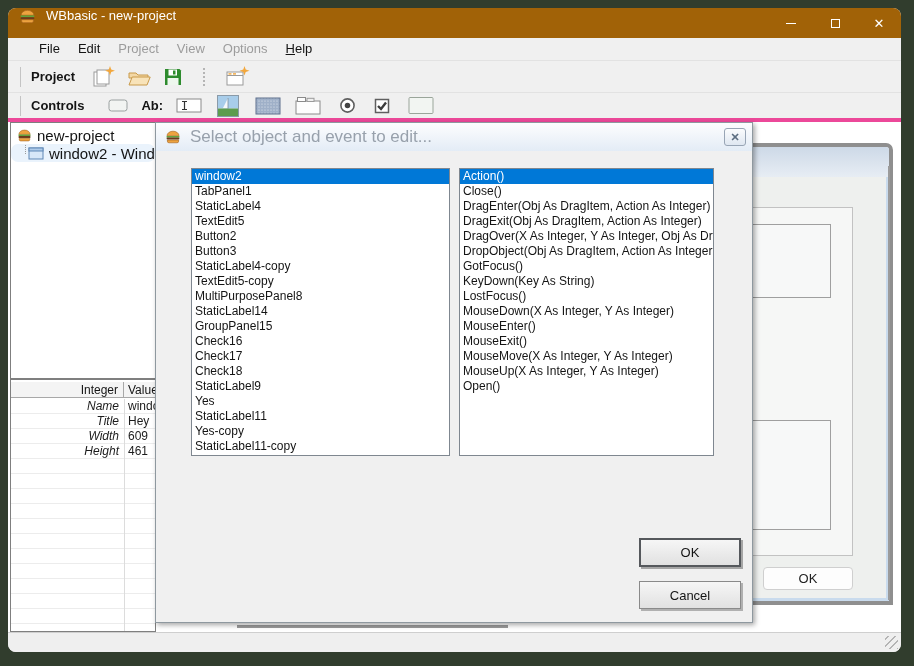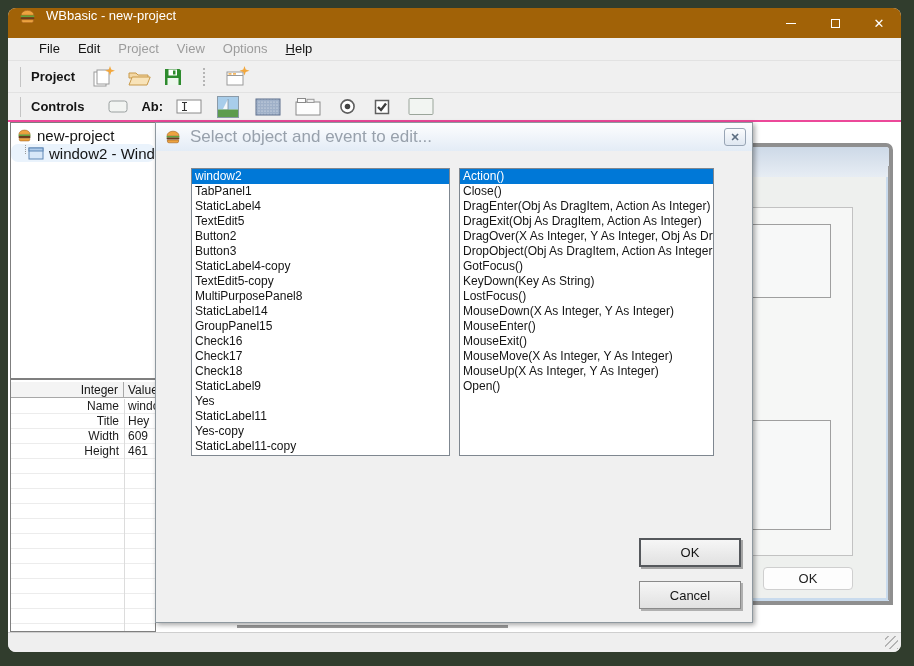--- a/index.html
+++ b/index.html
@@ -21,21 +21,21 @@
   .glyph-close { color:#fff; font-size:13px; line-height:1; }
 
   .menubar { position:absolute; left:0; top:30px; right:0; height:22px; background:#f0f0f0;
              display:flex; align-items:center; padding-left:22px; }
   .menu-item { font-size:13px; color:#141414; padding:0 9px; height:22px; line-height:22px; display:inline-block; }
   .menu-item.disabled { color:#9c9c9c; }
   .menu-item.ul-first::first-letter { text-decoration:underline; }
 
   .toolbar { position:absolute; left:0; right:0; background:#f0f0f0; display:flex; align-items:center; }
   .tb-project { top:52px; height:32px; border-top:1px solid #e2e2e2; }
-  .tb-controls { top:84px; height:30px; border-top:1px solid #e2e2e2; border-bottom:2px solid #ec4899; }
+  .tb-controls { top:84px; height:30px; border-top:1px solid #e2e2e2; border-bottom:4px solid #ec4899; }
   .tb-grip { width:1px; height:20px; border-left:1px solid #c4c4c4; margin-left:12px; margin-right:6px; }
   .tb-label { font-size:13px; font-weight:600; color:#141414; margin:0 10px 0 4px; }
   .tb-icon { display:flex; align-items:center; justify-content:center; margin:0 5px; }
   .tb-sep { border-left:2px dotted #b5b5b5; height:18px; margin:0 14px; }
   .ab-label { font-size:13px; font-weight:700; color:#141414; margin:0 8px; }
 
   
   .workspace { position:absolute; left:0; top:114px; right:0; height:510px; background:#ffffff; }
 
   .left-panel { position:absolute; left:2px; top:0; width:146px; height:510px; background:#fff;
@@ -50,21 +50,21 @@
   .tree-ico { margin-right:5px; flex:0 0 auto; }
 
   .propgrid { position:absolute; left:0; top:259px; right:0; bottom:0; background:#fff; overflow:hidden; }
   .prop-head { display:flex; height:16px; background:#f4f4f4; border-bottom:1px solid #a8a8a8; font-size:12px; color:#141414; }
   .prop-head .c1 { width:113px; text-align:right; padding-right:5px; border-right:1px solid #a8a8a8; line-height:16px; }
   .prop-head .c2 { flex:1; padding-left:4px; line-height:16px; white-space:nowrap; overflow:hidden; }
   .prop-body { position:absolute; left:0; top:17px; right:0; bottom:0;
                background:repeating-linear-gradient(to bottom,#ffffff 0 14px,#ececec 14px 15px); }
   .prop-vline { position:absolute; left:113px; top:0; bottom:0; width:1px; background:#dcdcdc; }
   .prop-row { display:flex; height:15px; font-size:12px; color:#1c1c1c; }
-  .prop-row .c1 { width:113px; text-align:right; padding-right:5px; line-height:15px; }
+  .prop-row .c1 { width:113px; text-align:right; padding-right:5px; line-height:15px;font-style:italic; }
   .prop-row .c2 { flex:1; padding-left:4px; line-height:15px; white-space:nowrap; overflow:hidden; }
 
   
   .designer { position:absolute; left:500px; top:21px; width:385px; height:462px;
               border:4px solid #8f8f8f; border-radius:7px 7px 0 0; background:#eef0ee; overflow:hidden; }
   .dz-title { position:absolute; left:0; top:0; right:0; height:30px;
               background:linear-gradient(180deg,#cdd9e7,#e7edf4); }
   .dz-frame { position:absolute; left:0; top:30px; right:0; bottom:0;
               border-right:3px solid #c9dbed; border-bottom:3px solid #c9dbed; }
   .dz-panel { position:absolute; left:0; top:60px; width:341px; height:349px;

